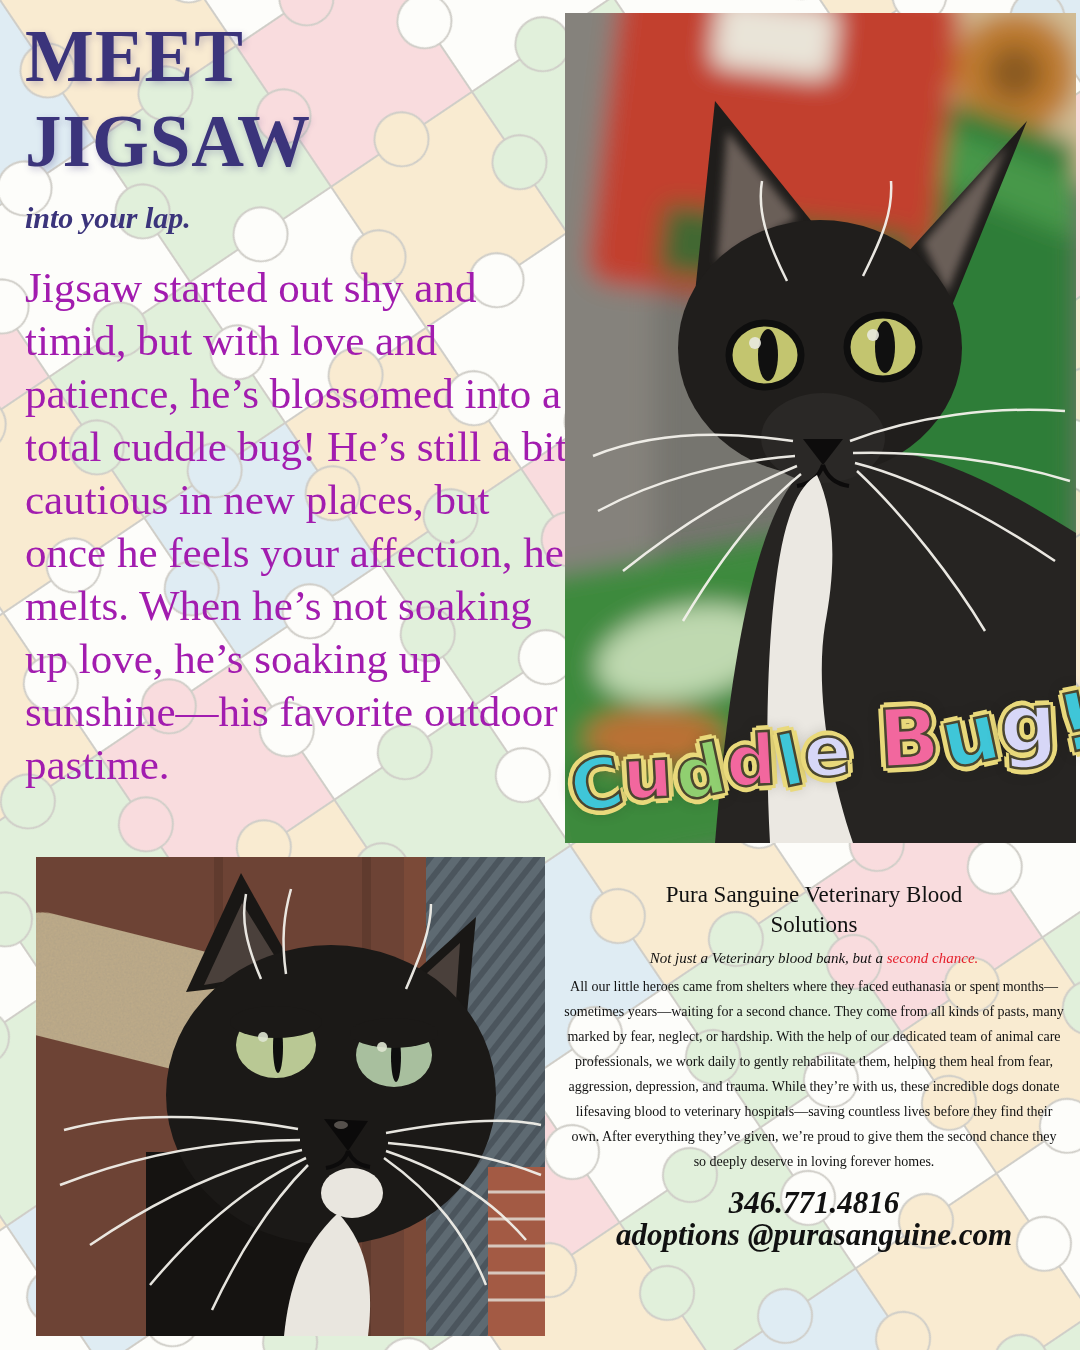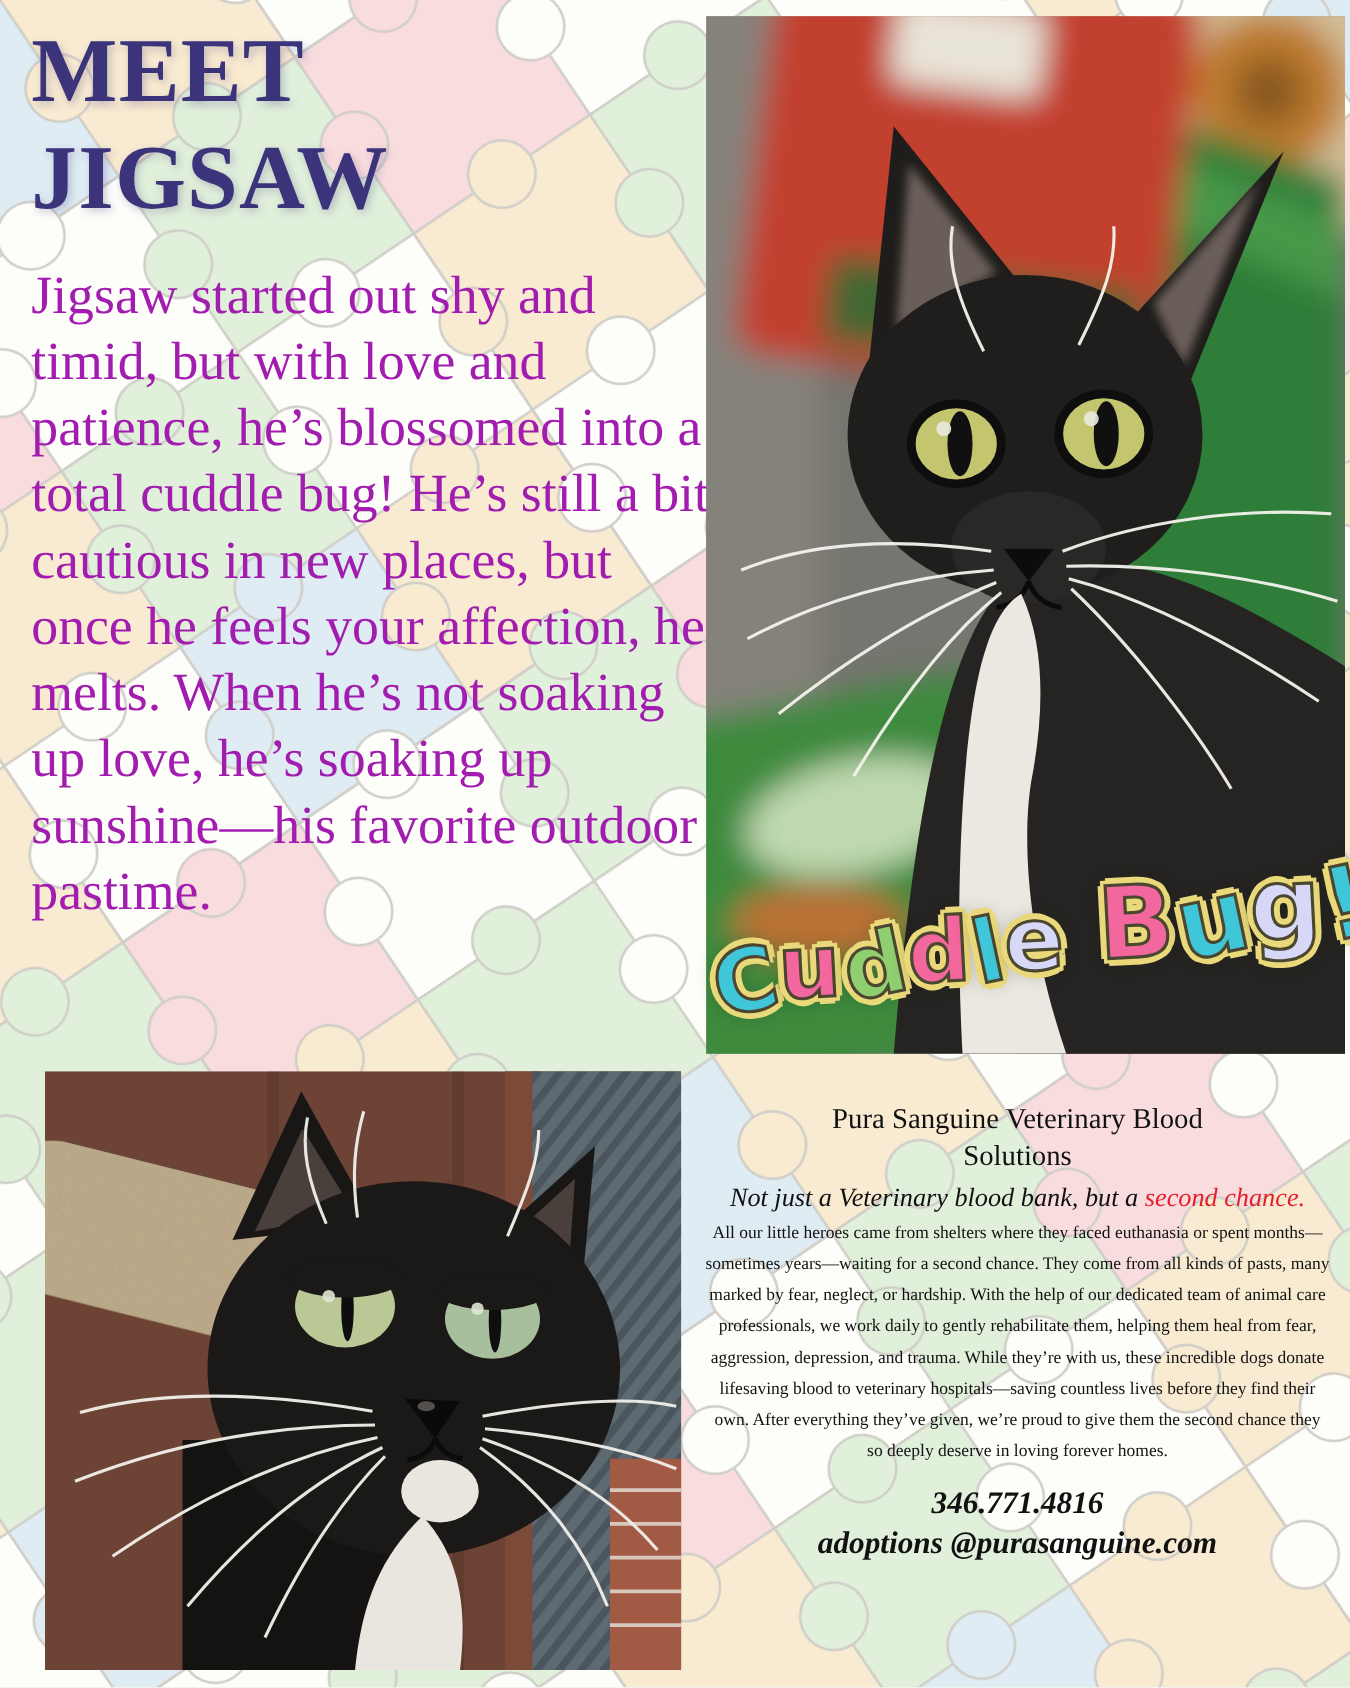--- a/index.html
+++ b/index.html
@@ -34,24 +34,24 @@
                  0 0 16px rgba(30,30,20,0.45);}
   .st-letter:nth-child(odd){transform:rotate(-5deg) translateY(2px);}
   .st-letter:nth-child(even){transform:rotate(4deg) translateY(-3px);}
   .st-letter:nth-child(n+8){font-size:80px;}
   .st-space{width:24px;}
 
   
   .org{left:563px;top:880px;width:502px;text-align:center;color:#111;}
   .org-name{margin:0 auto;max-width:330px;font-size:23px;line-height:30px;font-weight:400;}
   .org-name span{display:block;}
-  .tagline{margin:5px 0 0 0;font-size:21px;line-height:26px;font-style:italic;white-space:nowrap;}
+  .tagline{margin:5px 0 0 0;font-size:15px;line-height:26px;font-style:italic;white-space:nowrap;}
   .tagline .hl{color:#e51e2a;}
   .org-body{margin:3px auto 0 auto;max-width:500px;font-size:14px;line-height:25px;}
-  .contact{margin:13px 0 0 0;font-size:25px;line-height:32px;font-weight:700;font-style:italic;}
+  .contact{margin:13px 0 0 0;font-size:31px;line-height:32px;font-weight:700;font-style:italic;}
   .contact div{margin:0;}
 </style>
 </head>
 <body>
 
 <div class="page">
 
   <svg class="bg-svg" width="1080" height="1350">
     <defs>
       <pattern id="jig" width="510" height="510" patternUnits="userSpaceOnUse" patternTransform="rotate(-34 0 0)">
@@ -96,20 +96,21 @@
     <rect width="1080" height="1350" fill="#fcfbf7"></rect>
     <rect width="1080" height="1350" fill="url(#jig)" opacity="0.85"></rect>
   </svg>
 
   <div class="layer hero">
     <h1 class="title">
       <span>MEET</span>
       <span>JIGSAW</span>
     </h1>
     <p class="subtitle">
+      <span>into your lap.</span>
     </p>
     <p class="intro-body">Jigsaw started out shy and timid, but with love and patience, he’s blossomed into a total cuddle bug! He’s still a bit cautious in new places, but once he feels your affection, he melts. When he’s not soaking up love, he’s soaking up sunshine—his favorite outdoor pastime.</p>
   </div>
 
   <figure class="layer photo-top" style="margin:0;">
     <svg viewBox="0 0 511 830" preserveAspectRatio="none">
       <defs>
         <filter id="pbA" x="-20%" y="-20%" width="140%" height="140%">
             <feGaussianBlur stdDeviation="12"></feGaussianBlur>
           </filter>

